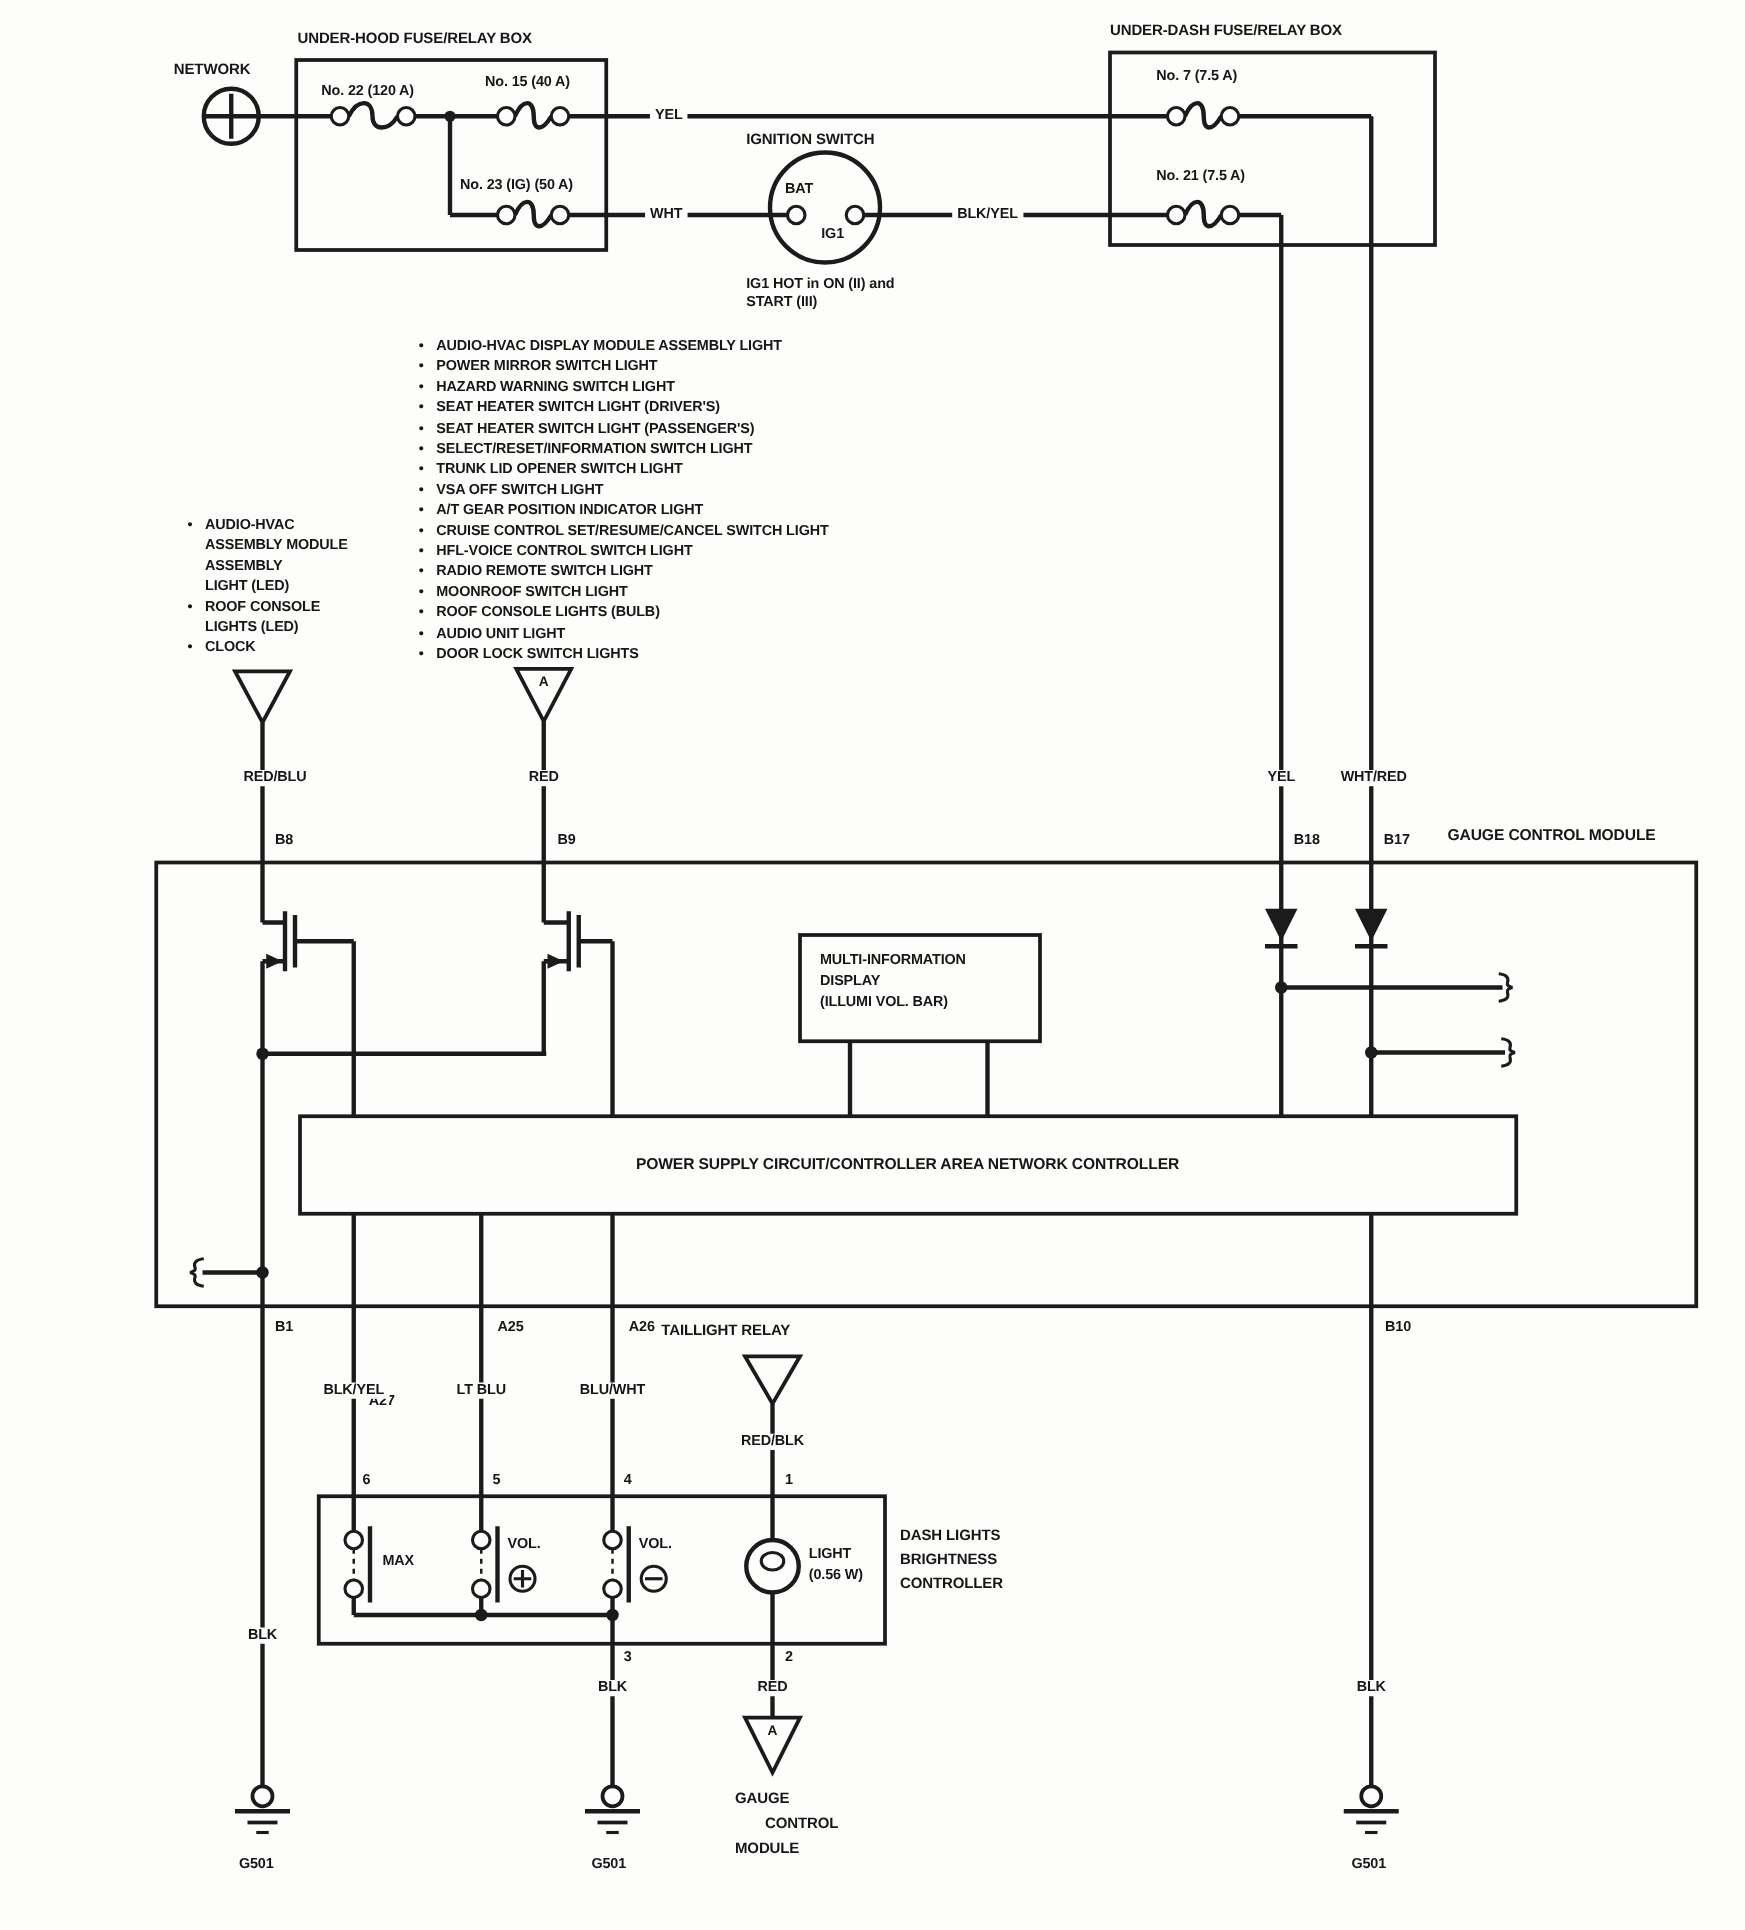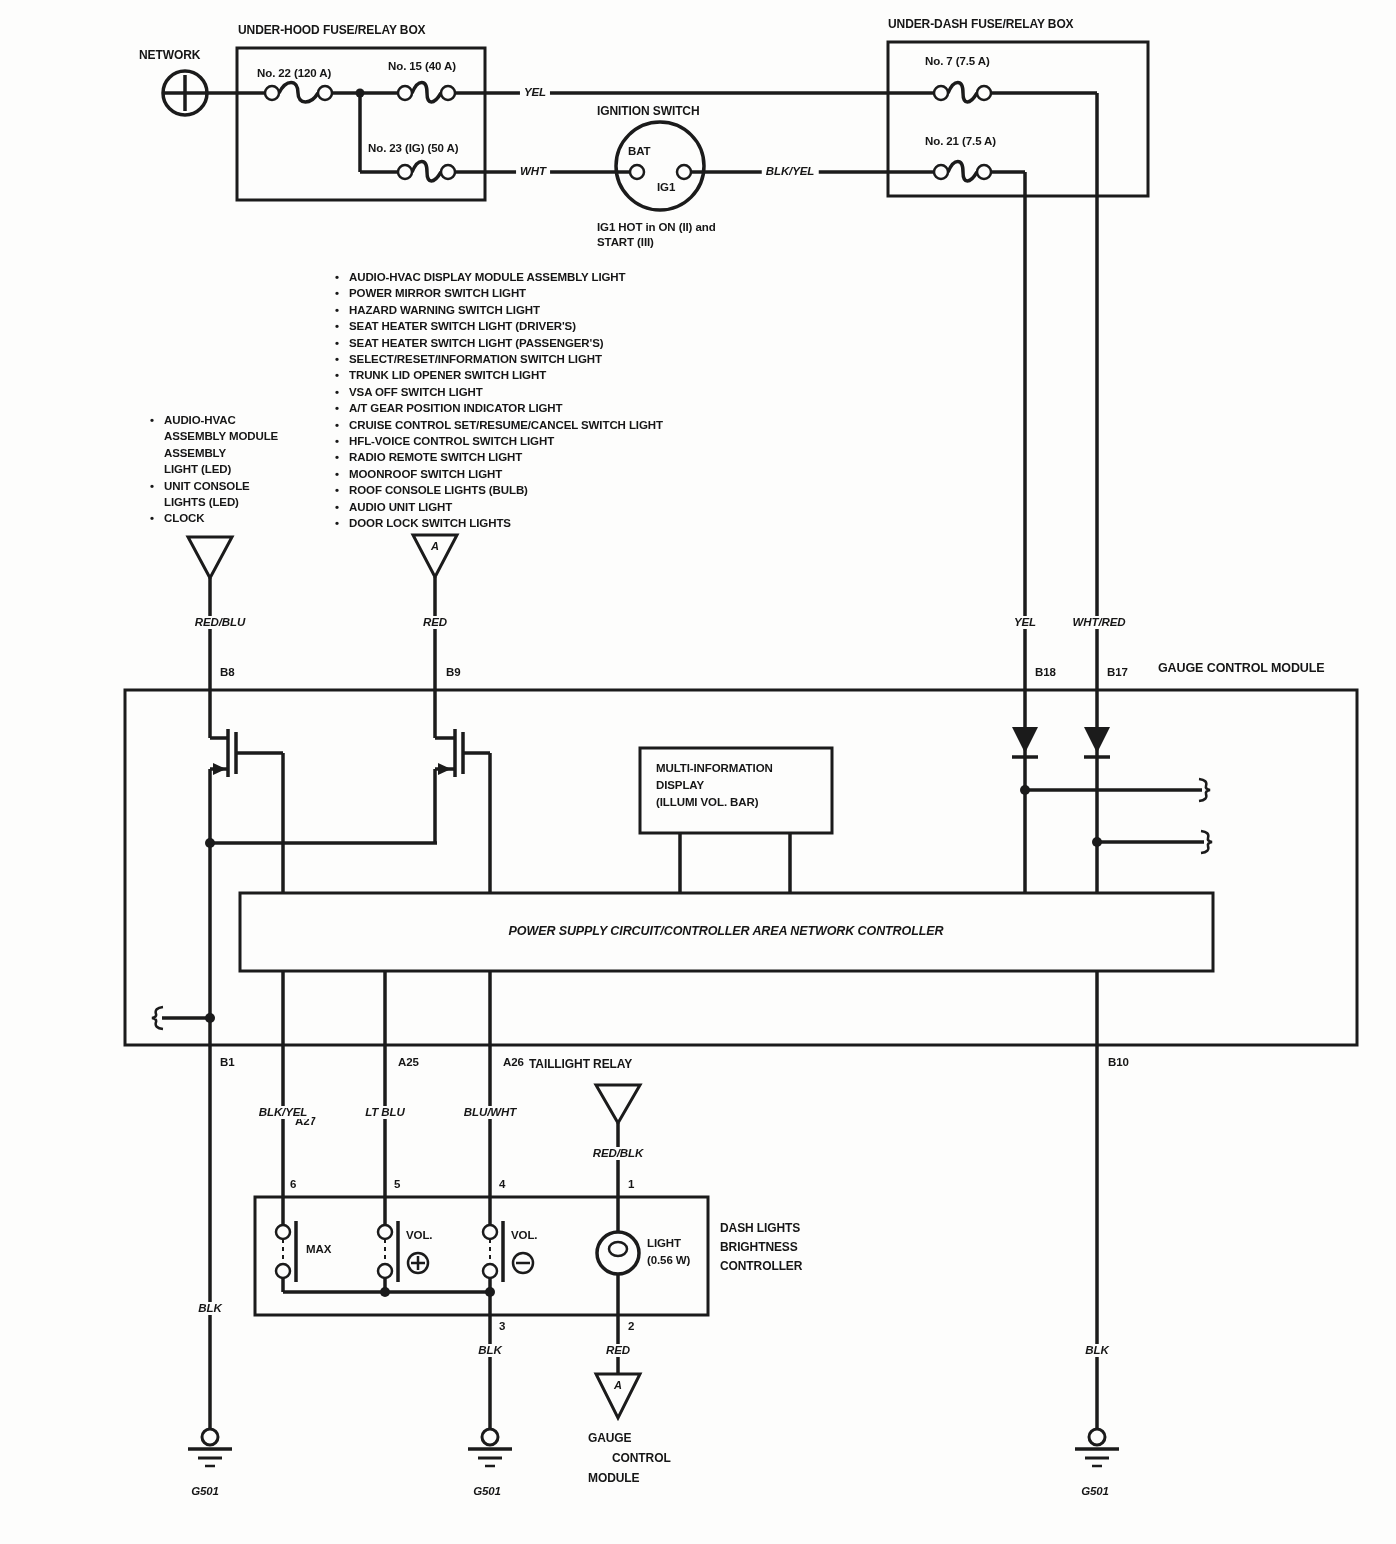--- a/index.html
+++ b/index.html
@@ -3,21 +3,21 @@
 <meta charset="utf-8">
 <style>
   html,body{margin:0;padding:0;background:#fff;}
   .page{position:relative;width:1396px;height:1544px;background:#fdfdfc;
         font-family:"Liberation Sans",sans-serif;color:#161616;overflow:hidden;}
   svg.wires{position:absolute;left:0;top:0;}
   .lbl{position:absolute;font-weight:bold;font-size:11.5px;line-height:13px;
        letter-spacing:-0.1px;white-space:nowrap;color:#161616;}
   .big{font-size:12.5px;}
   .ttl{font-size:12px;}
-  .ctr{transform:translateX(-50%);background:#fdfdfc;padding:0 4px;font-style:italic;}
+  .ctr{transform:translateX(-50%);background:#fdfdfc;padding:0 4px;}
   .list{position:absolute;font-weight:bold;font-size:11.5px;letter-spacing:-0.1px;color:#161616;}
   .list .row{display:flex;line-height:16.4px;white-space:nowrap;}
   .list .b{display:inline-block;width:14px;flex:0 0 14px;}
   .tri-a{font-size:11px;}
 </style>
 </head>
 <body>
 
 <div class="page">
 
@@ -287,21 +287,21 @@
   <div class="row">
         <span class="b"></span>
         <span>ASSEMBLY</span>
       </div>
   <div class="row">
         <span class="b"></span>
         <span>LIGHT (LED)</span>
       </div>
   <div class="row">
         <span class="b">•</span>
-        <span>UNIT CONSOLE</span>
+        <span>ROOF CONSOLE</span>
       </div>
   <div class="row">
         <span class="b"></span>
         <span>LIGHTS (LED)</span>
       </div>
   <div class="row">
         <span class="b">•</span>
         <span>CLOCK</span>
       </div>
 </div>

